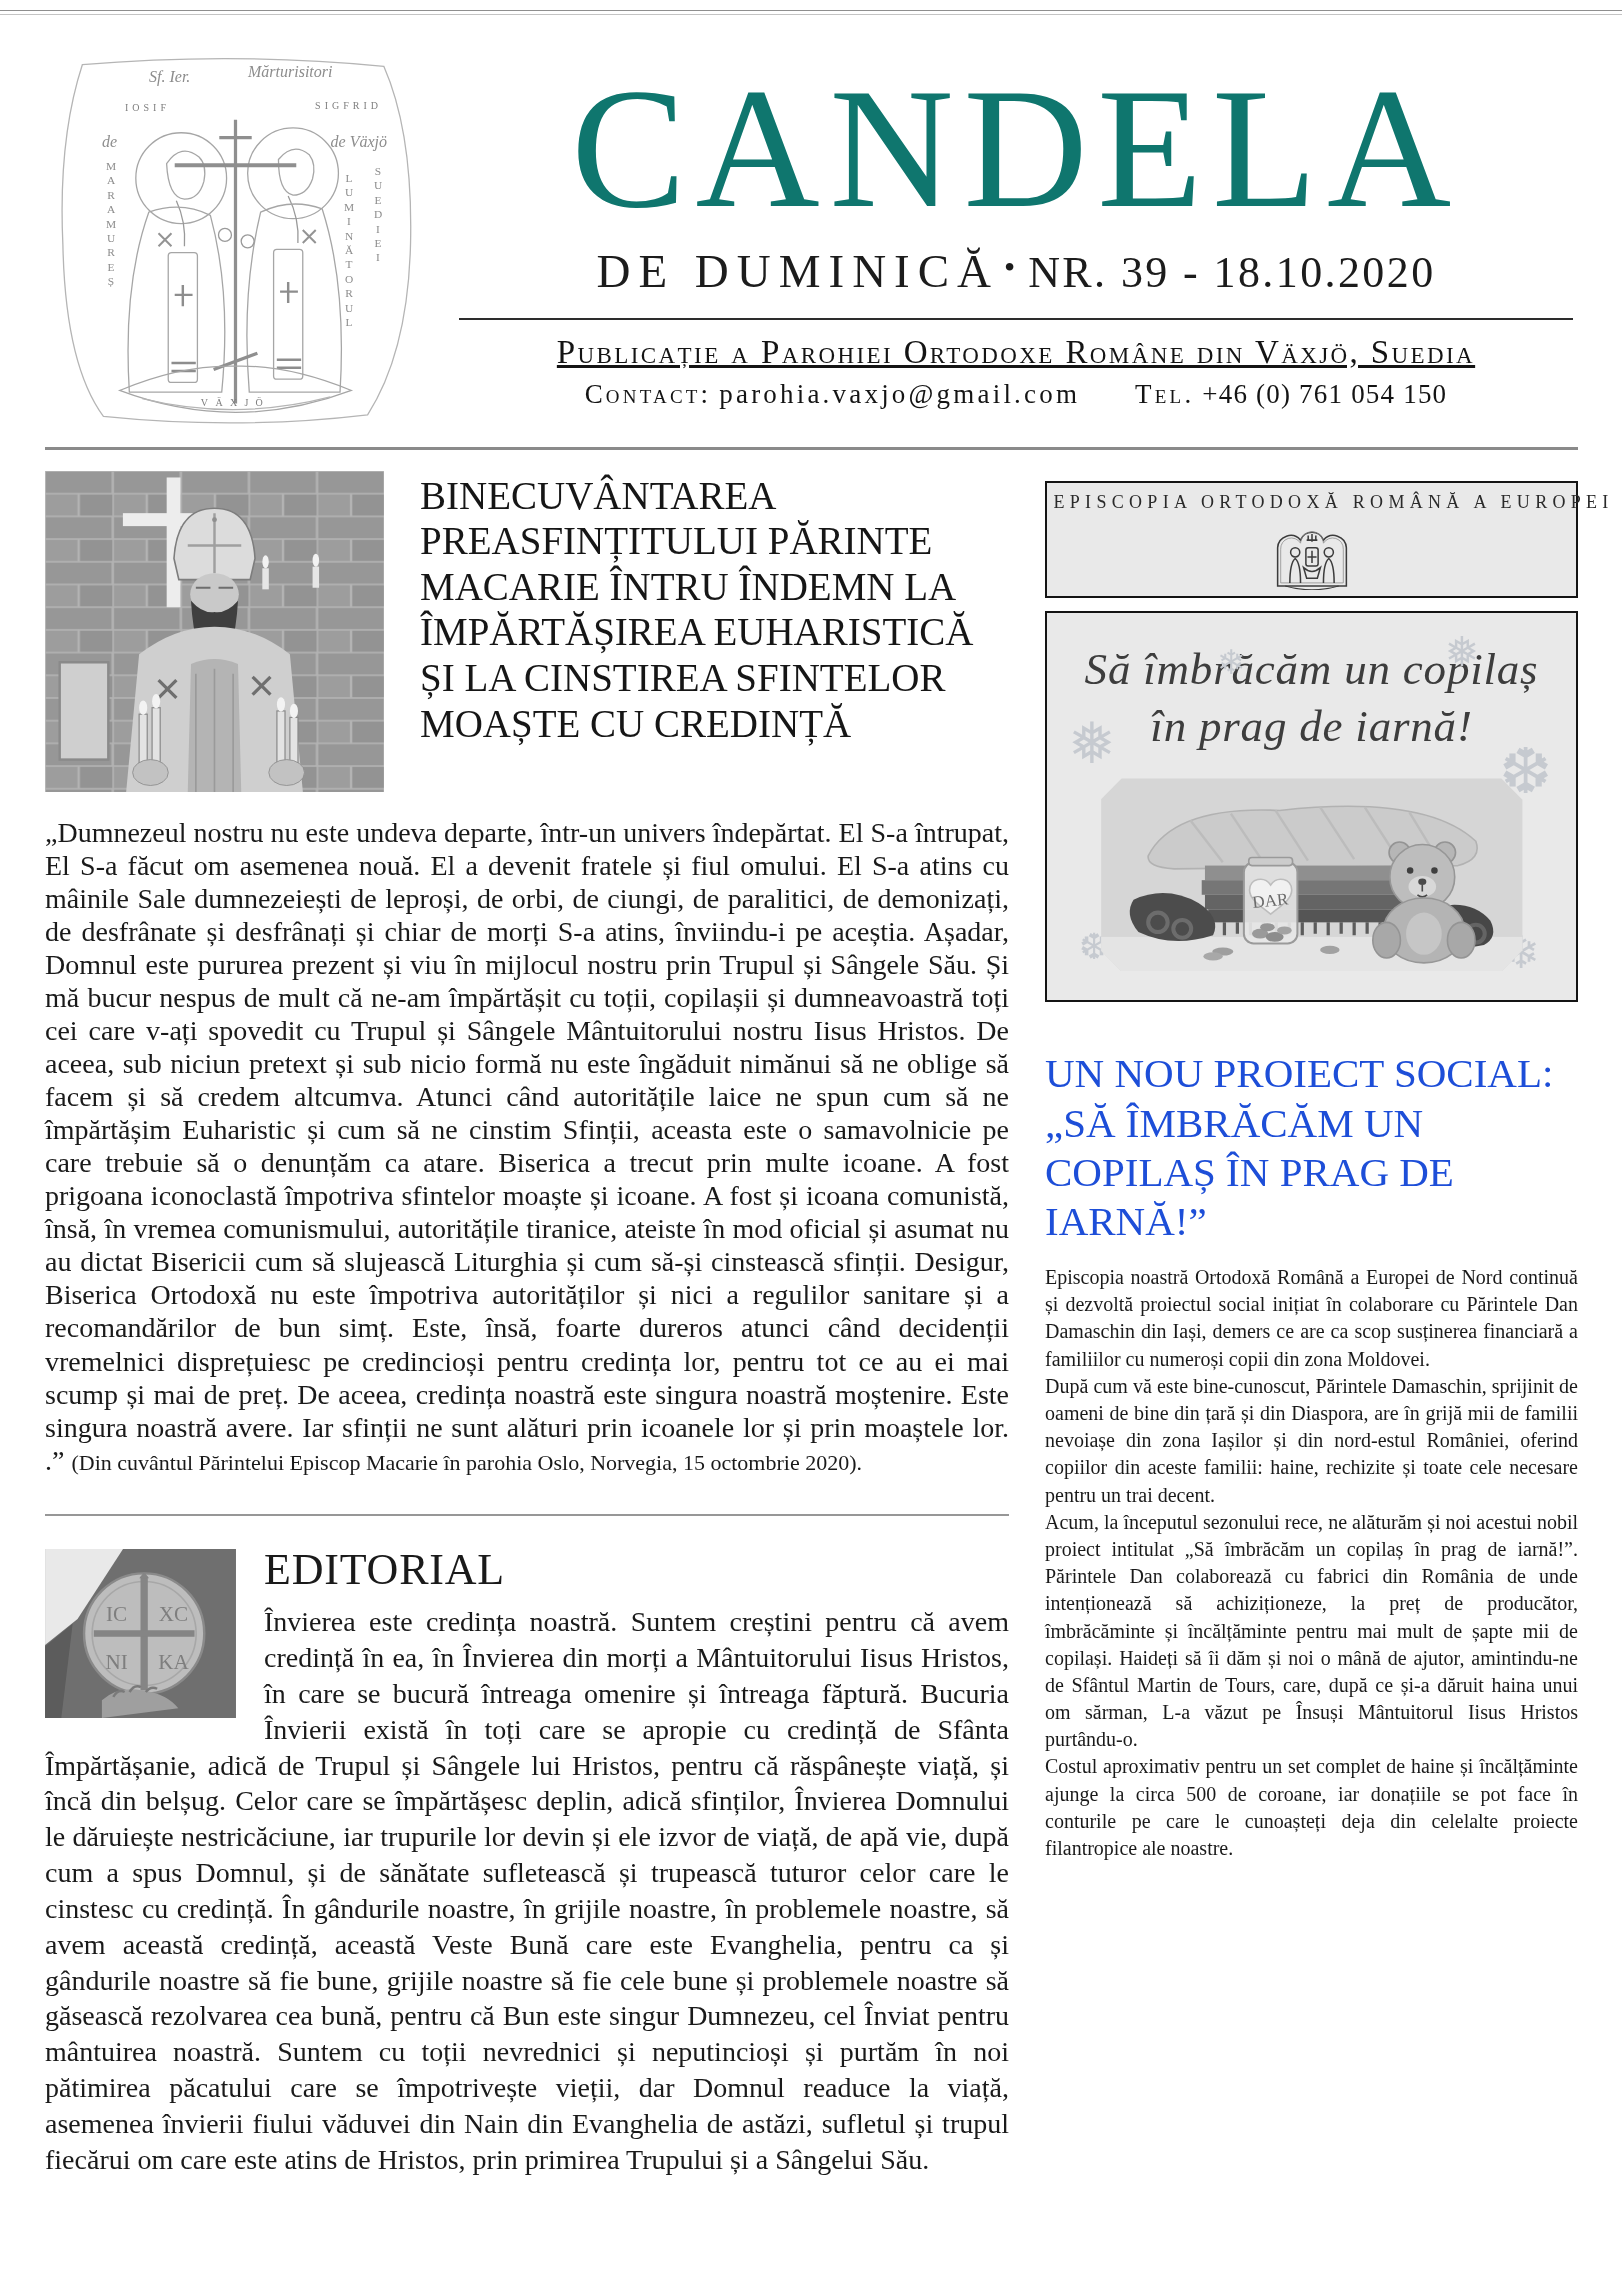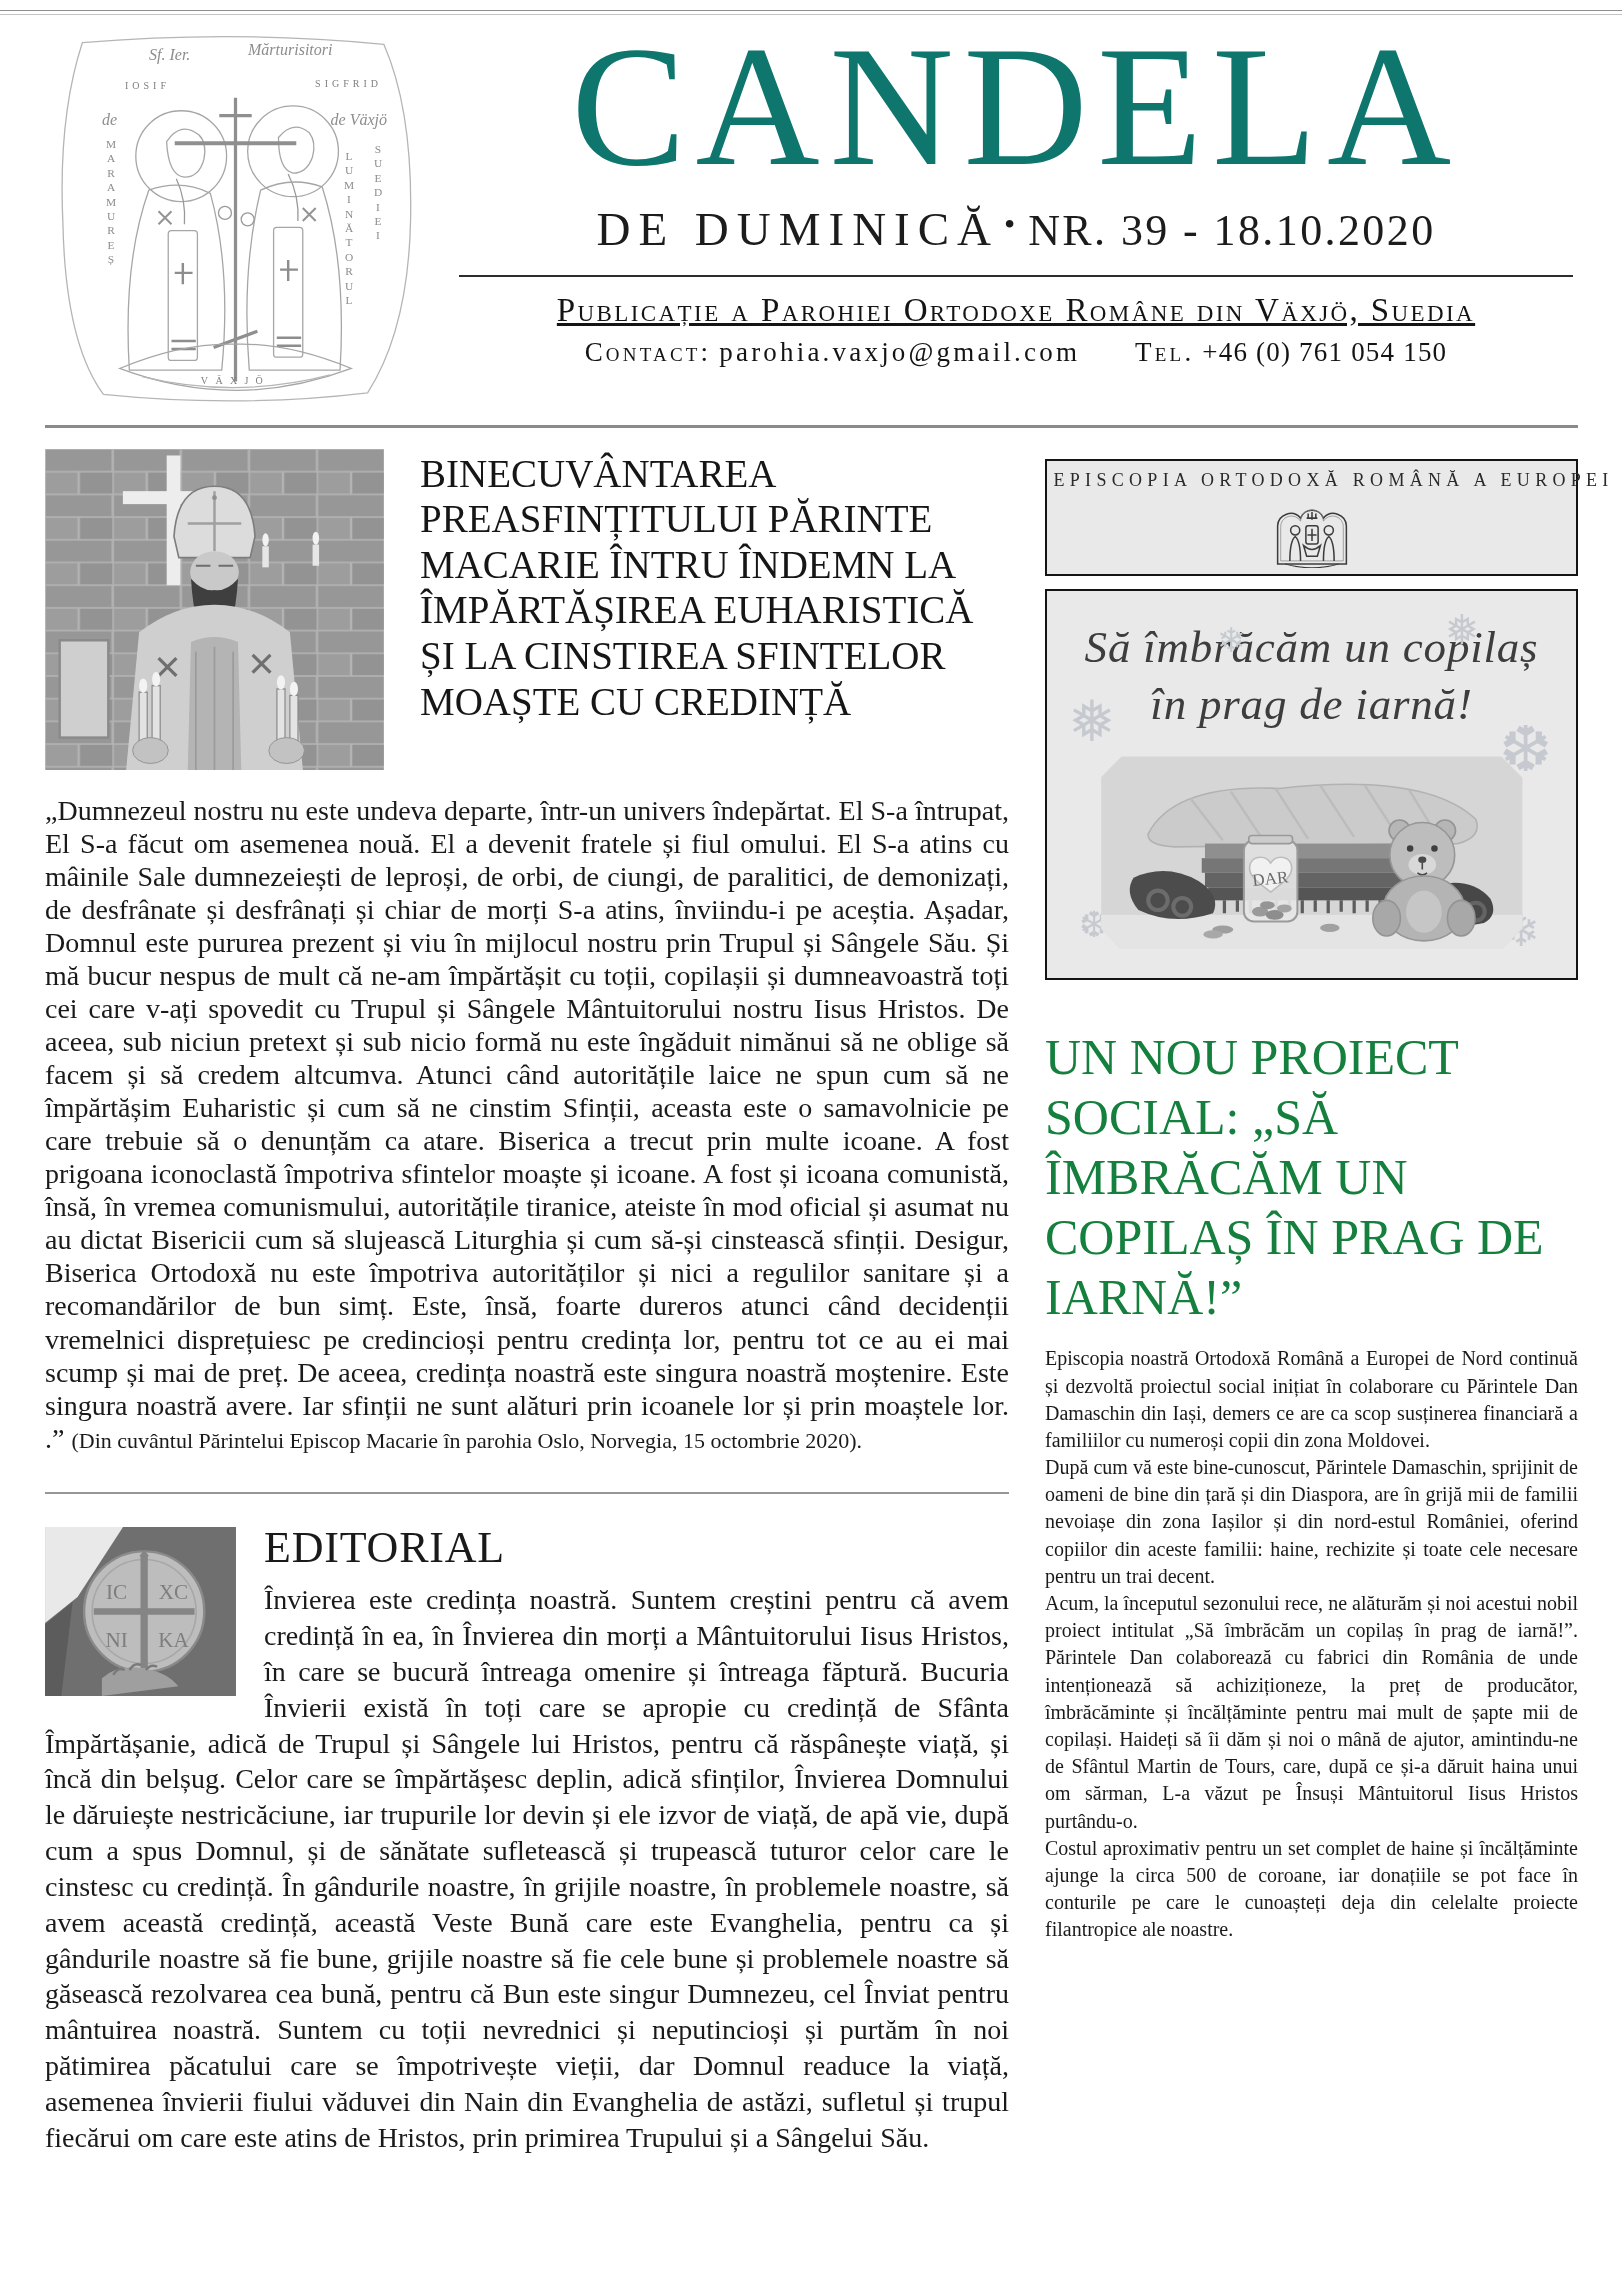--- a/index.html
+++ b/index.html
@@ -6,21 +6,21 @@
   body{
     width:1623px;height:2295px;overflow:hidden;
     color:#1a1a1a;font-family:"Liberation Serif",serif;
     -webkit-font-smoothing:antialiased;
   }
   .page{position:relative;width:1623px;height:2295px;box-sizing:border-box;padding:0 45px;}
   .top-rule{position:absolute;top:9.7px;left:0;width:1623px;height:3.2px;
     border-top:1.6px solid #8f8f8f;border-bottom:1.6px solid #c4c4c4;}
 
   
-  .masthead{display:flex;padding-top:20px;}
+  .masthead{display:flex;padding-top:42px;align-items:center;}
   .sketch{position:relative;width:381px;height:389px;flex:none;}
   .sketch svg{position:absolute;inset:0;}
   .sk-label{position:absolute;color:#8d8d8d;font-size:14.6px;white-space:nowrap;}
   .sk-ital{font-style:italic;font-size:16px;}
   .sk-caps{letter-spacing:4px;font-size:10px;color:#7f7f7f;}
   .sk-vert{writing-mode:vertical-lr;text-orientation:upright;font-size:11.4px;letter-spacing:2.4px;color:#8d8d8d;}
   .mast-right{flex:1;min-width:0;text-align:center;margin-left:28px;padding-top:1.6px;}
   .mast-title{margin:0;font-weight:normal;font-size:172px;line-height:0.98;letter-spacing:9.7px;color:#0f766e;}
   .mast-sub{margin-top:11.4px;font-size:47px;letter-spacing:8px;white-space:nowrap;color:#1c1c1c;}
   .mast-sub .bullet{font-size:32px;vertical-align:9.7px;margin:0 13px 0 4.9px;letter-spacing:0;}
@@ -55,21 +55,21 @@
   
   .panel{position:relative;background:#e9e9e9;border:2.4px solid #141414;box-sizing:border-box;}
   .banner{margin-top:9.7px;text-align:center;padding:9.7px 6.5px 6.5px;}
   .banner-title{font-size:18px;letter-spacing:5.3px;color:#2a2a2a;white-space:nowrap;}
   .crest{display:block;margin:3.2px auto 0;}
   .campaign{margin-top:13px;text-align:center;padding:28px 6.5px 24px;overflow:hidden;}
   .script-line{font-style:italic;font-size:45px;line-height:1.26;color:#3d3d3d;letter-spacing:0.8px;}
   .photo{display:block;margin:24px auto 4.9px;
     clip-path:polygon(5% 0,95% 0,100% 11%,100% 89%,95% 100%,5% 100%,0 89%,0 11%);}
   .flake{position:absolute;color:#c6cad0;pointer-events:none;}
-  .side-headline{margin:47px 0 0;font-weight:normal;font-size:50px;line-height:1.2;color:#15803d;}
+  .side-headline{margin:47px 0 0;font-weight:normal;font-size:41px;line-height:1.2;color:#1d4ed8;}
   .side-par{margin:0;text-align:justify;font-size:20px;line-height:1.36;hyphens:auto;}
   .side-par.first{margin-top:18px;}
 </style>
 </head>
 <body>
 
 <div class="page">
   <div class="top-rule"></div>
 
   <header class="masthead">

